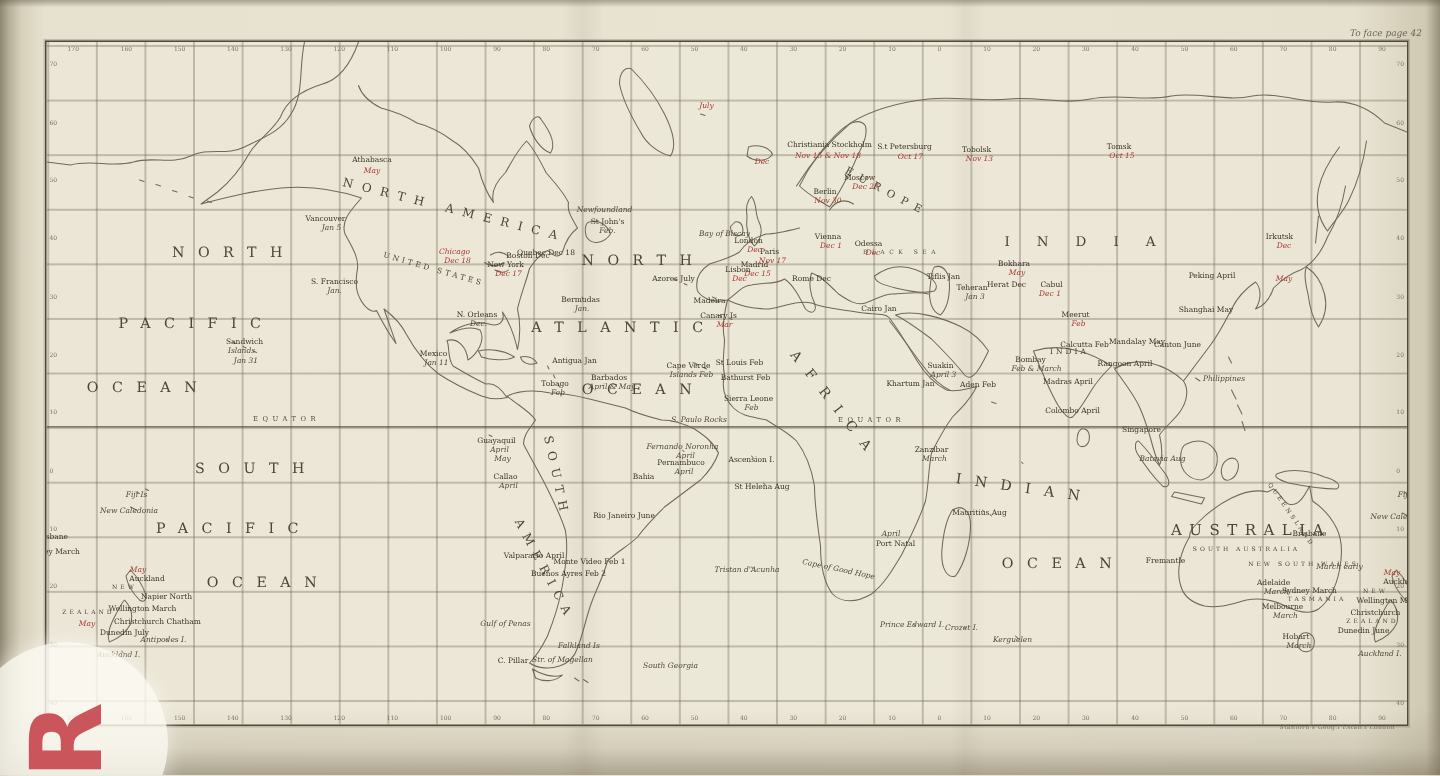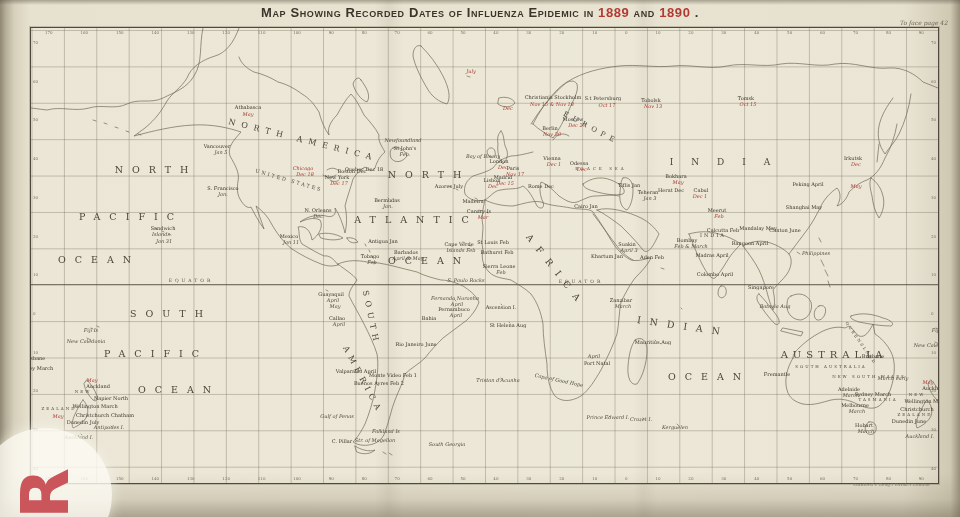--- a/index.html
+++ b/index.html
@@ -47,23 +47,20 @@
   .watermark{position:absolute;left:-22px;top:428px;width:134px;height:134px;border-radius:50%;
     background:rgba(252,250,243,.82);box-shadow:0 0 14px rgba(252,250,243,.6);}
   .wm-r{position:absolute;left:50%;top:50%;transform:translate(-50%,-52%) rotate(-90deg);
     font-family:"DejaVu Sans","Liberation Sans",sans-serif;font-weight:bold;font-size:66px;color:#ca555b;}
 </style>
 </head>
 <body>
 
 <div class="page">
 
-  <div class="title">
-    <span>Map Showing Recorded Dates of Influenza Epidemic in </span><span class="yr">1889</span><span> and </span><span class="yr">1890</span><span> .</span>
-  </div>
 
   <div class="corner-note">To face page 42</div>
 
   <div class="map-frame">
     <div class="grid-layer"></div>
     <div class="equator-line"></div>
 
     <svg class="coast" width="907" height="455" viewBox="0 0 907 455" fill="none" stroke="#6b6350" stroke-width="0.7" stroke-linecap="round" stroke-linejoin="round" opacity="0.95">
 
       <path d="M172,0 C168,18 172,34 163,48 C156,60 144,64 132,70 C120,76 108,70 96,76 C84,82 70,76 58,80 C44,84 30,78 16,82 L0,80"></path>

